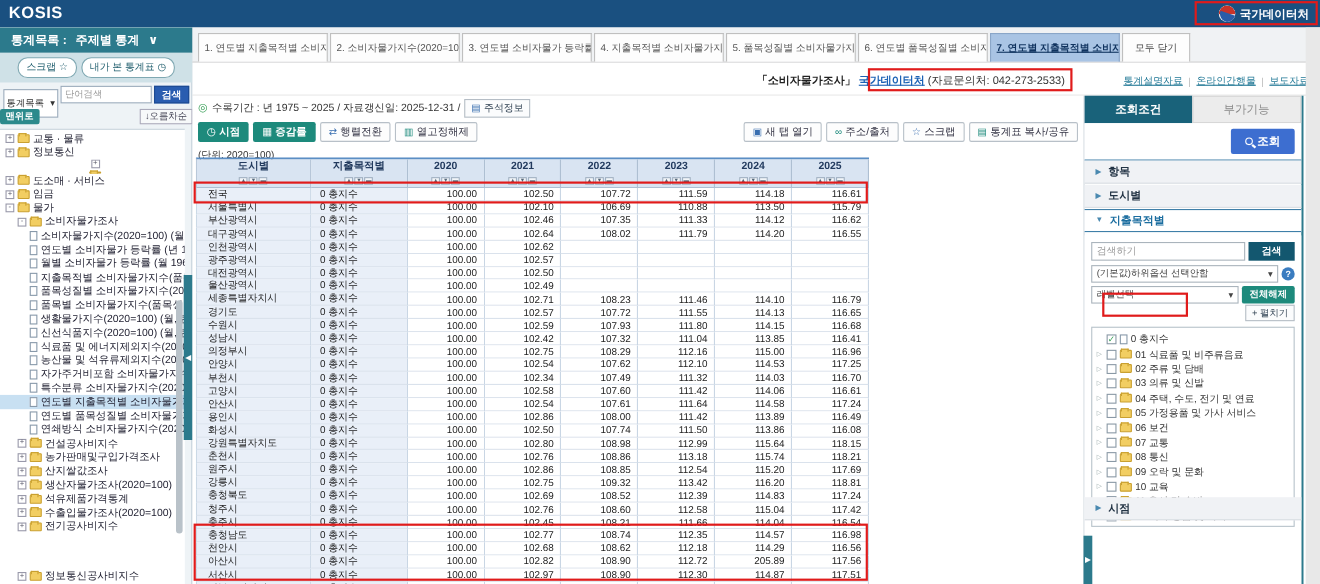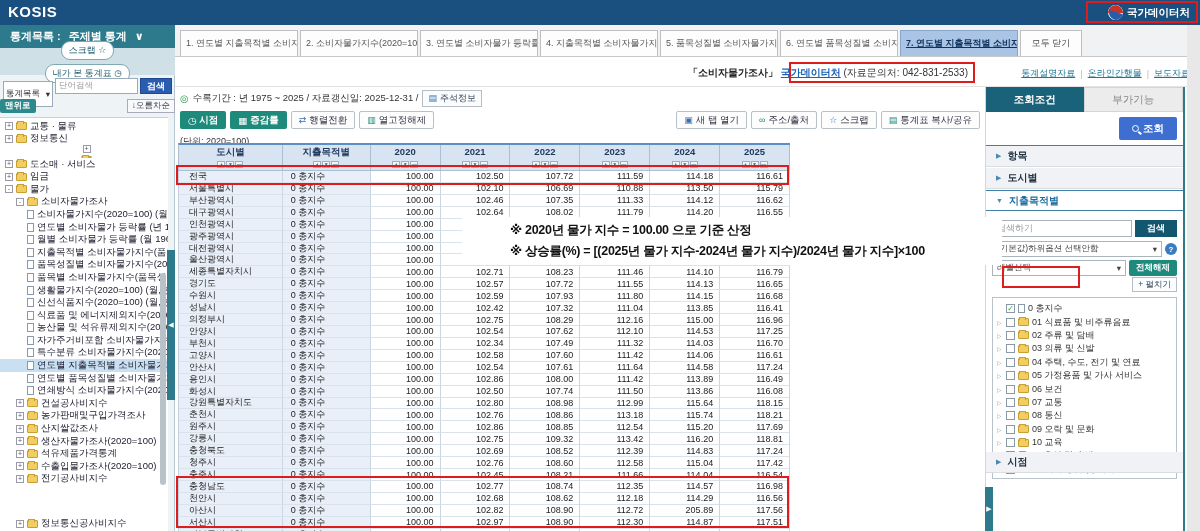--- a/index.html
+++ b/index.html
@@ -15,21 +15,21 @@
   #govbadge .txt { color:#fff; font-size:10.5px; font-weight:bold; }
   .taegeuk { width:15px; height:15px; border-radius:50%; background:#fff; position:relative; overflow:hidden; }
   .taegeuk::before { content:""; position:absolute; left:0; top:0; width:15px; height:8px; background:#c8342a; border-radius:8px 8px 0 0; }
   .taegeuk::after { content:""; position:absolute; left:0; bottom:0; width:15px; height:8px; background:#2a5ca8; border-radius:0 0 8px 8px; transform:rotate(18deg); }
   .anno-ring { position:absolute; left:-4px; top:-3px; width:22px; height:22px; border:2px solid #e11; border-radius:50%; }
 
   
   #sidebar { left:0; top:25px; width:175px; height:506px; background:#eef3f6; border-right:1px solid #b9c9d2; }
   #sb-head { left:0; top:0; width:175px; height:23px; background:#2c7a8c; color:#fff; font-size:11px; font-weight:bold;
     display:flex; align-items:center; gap:8px; padding:0 10px; }
-  #sb-pills { left:0; top:23px; width:175px; height:27px; background:#cfe1e7; display:flex; align-items:center; justify-content:center; gap:4px;flex-direction:column; }
+  #sb-pills { left:0; top:23px; width:175px; height:27px; background:#cfe1e7; display:flex; align-items:center; justify-content:center; gap:4px; }
   .pill { background:#fff; border:1px solid #7fa8b2; border-radius:9px; font-size:9px; color:#1c5b6b; padding:2px 7px; white-space:nowrap; }
   #sb-search { left:0; top:50px; width:175px; height:22px; display:flex; align-items:center; gap:2px; padding:0 3px; }
   .sb-select { width:50px; height:26px; background:#fff; border:1px solid #9ab; font-size:8.5px; color:#333;
     display:flex; align-items:center; justify-content:space-between; padding:0 2px;margin-top:15px; }
   .sb-input { flex:1; height:16px; background:#fff; border:1px solid #9ab; font-size:8.5px; color:#999; padding:0 3px;
     display:flex; align-items:center; }
   .btn-blue { height:16px; background:#2a5db0; color:#fff; font-size:9px; font-weight:bold; border:1px solid #1d4a92;
     display:flex; align-items:center; padding:0 6px; }
   #sb-tools { left:0; top:72px; width:175px; height:18px; display:flex; align-items:center; justify-content:space-between; padding:0 0; }
   .btn-teal-sm { height:14px; background:#2c8a8c; color:#fff; font-size:8.5px; font-weight:bold; display:flex; align-items:center; padding:0 5px; border-radius:2px; }
@@ -355,21 +355,21 @@
       <div class="tab active">
         <span>7. 연도별 지출목적별 소비자물…</span>
       </div>
       <div class="tab closeall">모두 닫기</div>
     </div>
 
   <div id="titlerow" class="abs">
     <div id="sourceline" class="abs">
       <b>「소비자물가조사」</b>
       <span class="org">국가데이터처</span>
-      <span class="contact">(자료문의처: 042-831-2533)</span>
+      <span class="contact">(자료문의처: 042-273-2533)</span>
     </div>
     <div id="toplinks" class="abs">
       <span class="lnk">통계설명자료</span>
         <span class="sep">|</span>
       <span class="lnk">온라인간행물</span>
         <span class="sep">|</span>
       <span class="lnk">보도자료</span>
     </div>
   </div>
 
@@ -793,24 +793,20 @@
             <div class="tcell tc-val">102.60</div>
             <div class="tcell tc-val">108.86</div>
             <div class="tcell tc-val">111.62</div>
             <div class="tcell tc-val">114.34</div>
             <div class="tcell tc-val">116.38</div>
           </div>
         </div>
     </div>
   </div>
 
-  <div id="overlaynote" class="abs">
-    <div>※ 2020년 물가 지수 = 100.00 으로 기준 산정</div>
-    <div>※ 상승률(%) = [(2025년 물가 지수-2024년 물가 지수)/2024년 물가 지수]×100</div>
-  </div>
 
   <div id="rpanel" class="abs">
     <div id="rp-tabs" class="abs">
       <span class="rp-tab on">조회조건</span>
       <span class="rp-tab off">부가기능</span>
     </div>
     <div id="rp-cond" class="abs">
       <span id="btn-query" class="abs">
           <span class="lens"></span>
           <span>조회</span>

